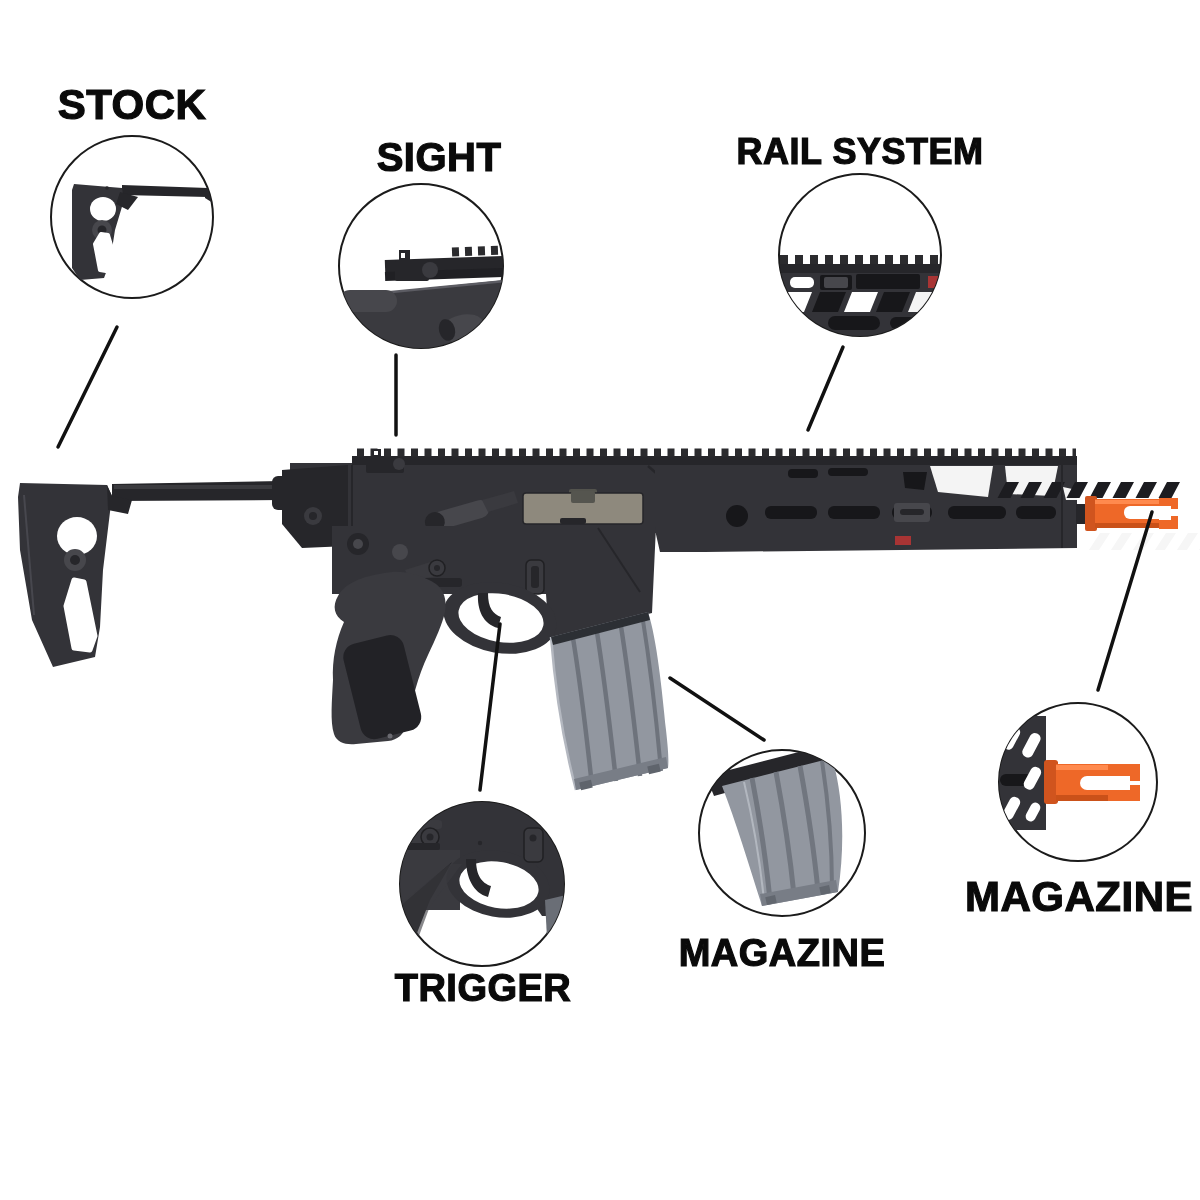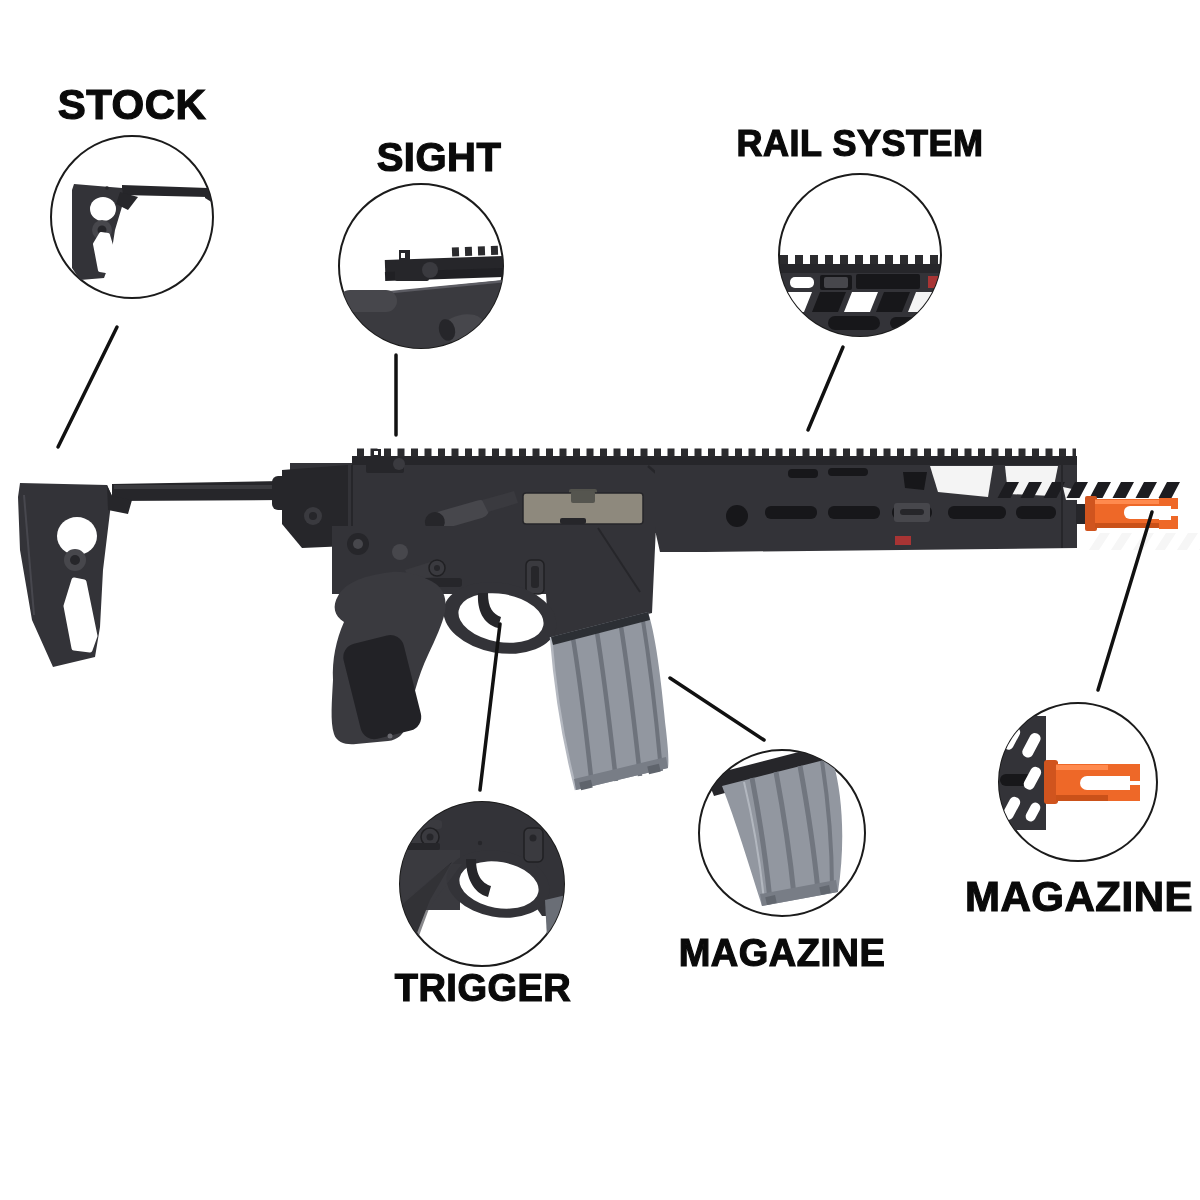--- a/index.html
+++ b/index.html
@@ -296,18 +296,18 @@
       <rect class="f-darker" x="406" y="843" width="34" height="7" rx="2"></rect>
       <rect class="f-dark2" x="524" y="828" width="19" height="34" rx="5" stroke="#202023" stroke-width="1.5"></rect>
       <circle class="f-darker" cx="533" cy="838" r="3.5"></circle>
       <circle class="f-darker" cx="480" cy="843" r="2.2"></circle>
       <polygon fill="#6a6e76" points="545,900 570,894 570,958 548,958"></polygon>
     </g>
   </svg>
 
   <div class="part-label" style="left:132px;top:105px;font-size:42px;">STOCK</div>
   <div class="part-label" style="left:421px;top:157px;font-size:40px;margin-left:18px;">SIGHT</div>
-  <div class="part-label" style="left:860px;top:144px;font-size:36px;">RAIL SYSTEM</div>
+  <div class="part-label" style="left:860px;top:152px;font-size:36px;">RAIL SYSTEM</div>
   <div class="part-label" style="left:1079px;top:897px;font-size:42px;">MAGAZINE</div>
   <div class="part-label" style="left:782px;top:953px;font-size:38px;">MAGAZINE</div>
   <div class="part-label" style="left:483px;top:988px;font-size:38px;">TRIGGER</div>
 
 </div>
 
 </body></html>

